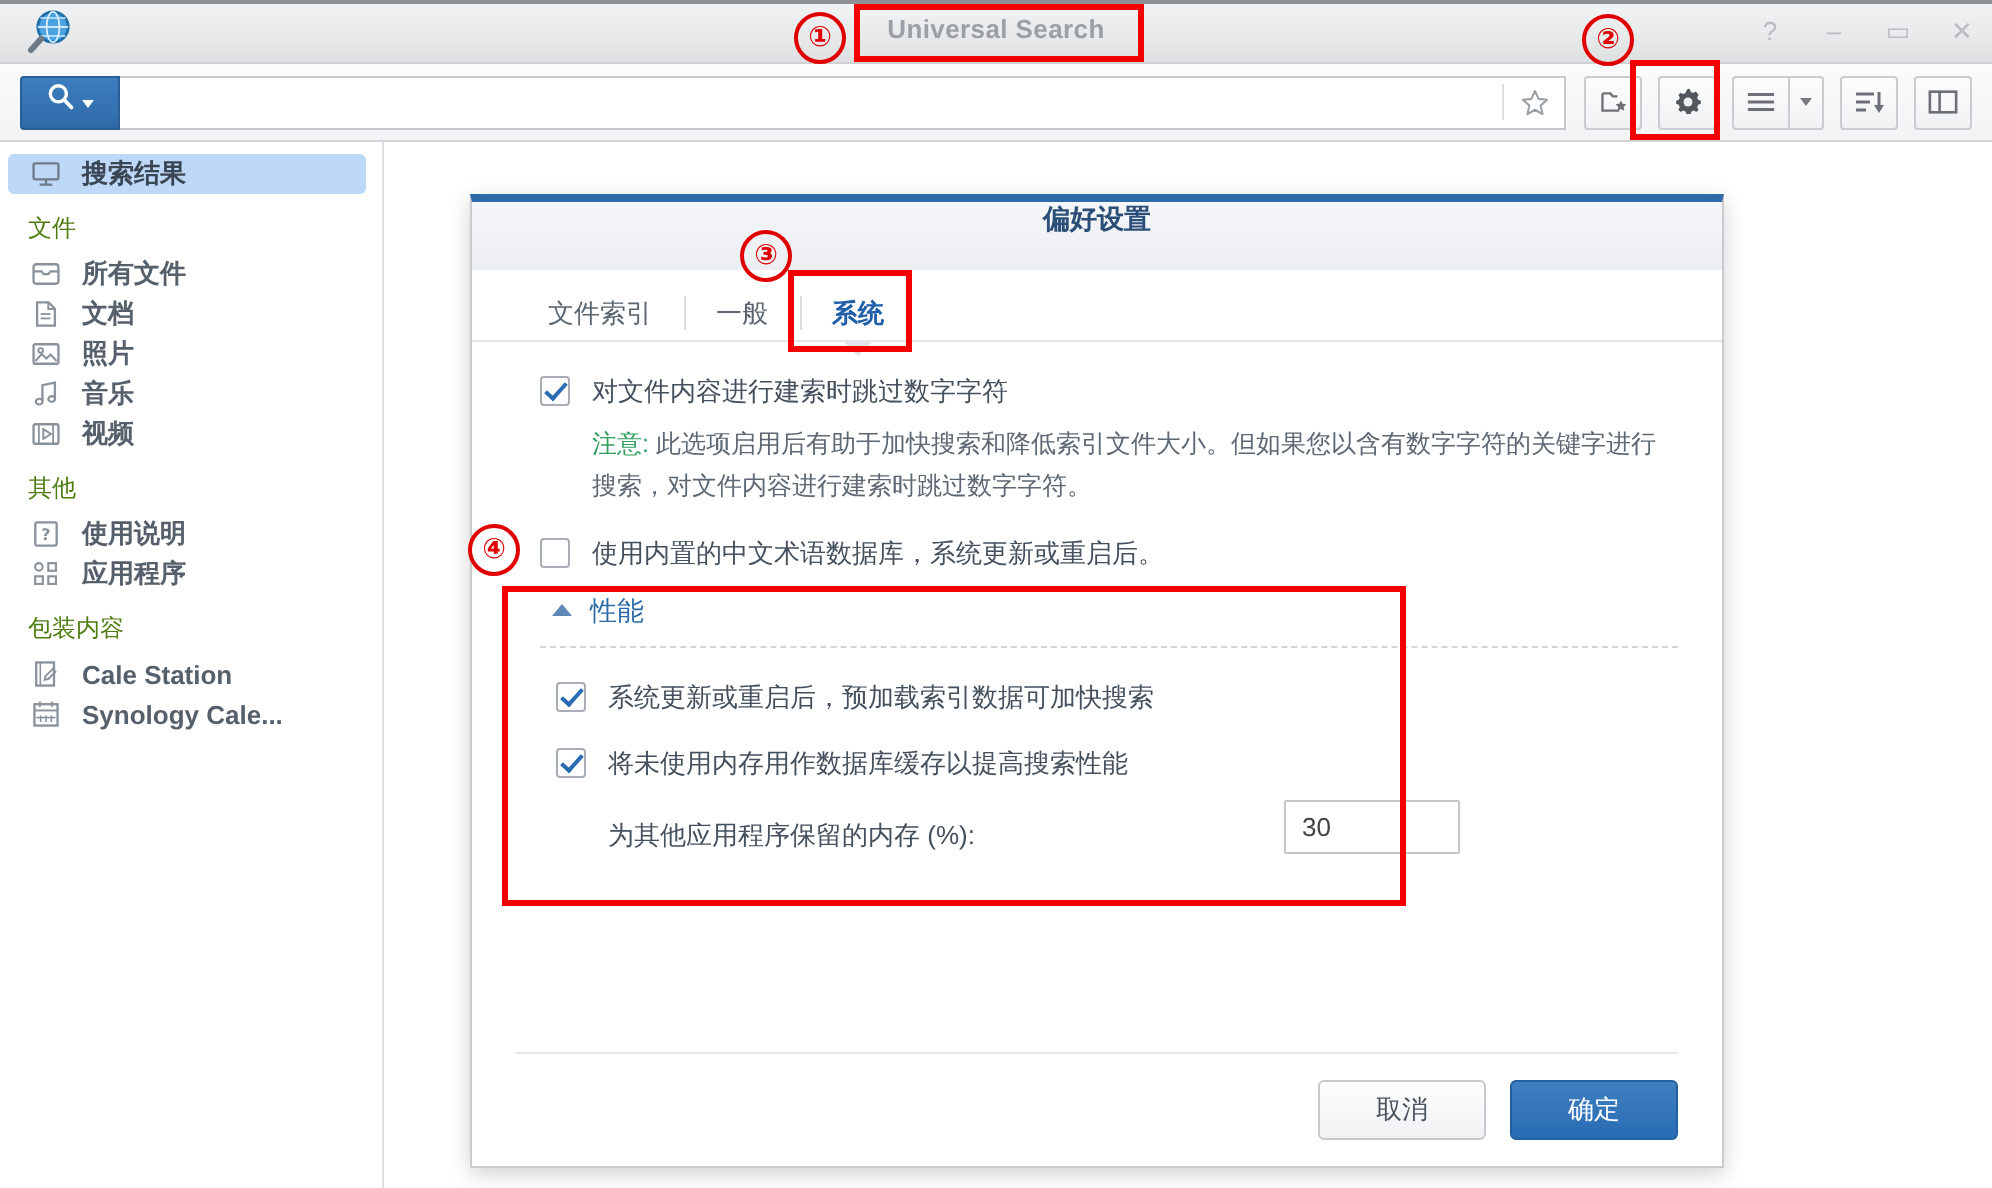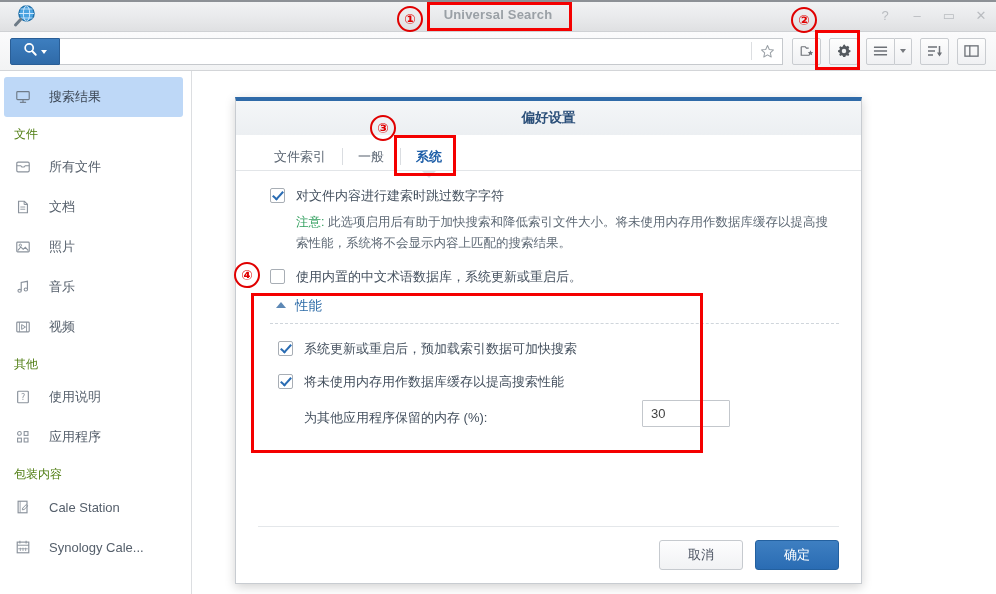--- a/index.html
+++ b/index.html
@@ -183,28 +183,29 @@
   .sidebar {
     width: 192px;
     flex: 0 0 192px;
     background: #ffffff;
     border-right: 1px solid #dcdee1;
     padding-top: 6px;
     box-sizing: border-box;
     overflow: hidden;
   }
   .side-item {
-    height: 40px;
+    height: 20px;
     display: flex;
     align-items: center;
     padding-left: 14px;
-    gap: 18px;
+    gap: 10px;
     font-size: 13px;
     color: #56606c;
     box-sizing: border-box;
+    font-weight: bold;
   }
   .side-item.selected {
     background: #bed8f7;
     border-radius: 3px;
     margin: 0 8px 0 4px;
     padding-left: 10px;
     color: #3b4654;
   }
   .side-group {
     font-size: 12px;
@@ -241,21 +242,20 @@
     box-sizing: border-box;
     box-shadow: 0 3px 10px rgba(0,0,0,0.18);
     display: flex;
     flex-direction: column;
     z-index: 50;
   }
   .dlg-header {
     height: 34px;
     background: linear-gradient(to bottom, #f4f6f8, #eceff2);
     display: flex;
-    align-items: center;
     justify-content: center;
     flex: 0 0 auto;
   }
   .dlg-title {
     font-size: 13.5px;
     color: #2b4f79;
     font-weight: bold;
   }
   .dlg-tabs {
     height: 35px;
@@ -694,21 +694,21 @@
     </div>
 
     <div class="dlg-body">
 
       <div class="opt-row">
         <span class="cbox checked"></span>
         <span class="opt-label">对文件内容进行建索时跳过数字字符</span>
       </div>
 
       <div class="note">
-        <span class="note-key">注意:</span><span> 此选项启用后有助于加快搜索和降低索引文件大小。将未使用内存用作数据库缓存以提高搜索性能，系统将不会显示内容上匹配的搜索结果。</span>
+        <span class="note-key">注意:</span><span> 此选项启用后有助于加快搜索和降低索引文件大小。但如果您以含有数字字符的关键字进行搜索，对文件内容进行建索时跳过数字字符。</span>
       </div>
 
       <div class="opt-row">
         <span class="cbox"></span>
         <span class="opt-label">使用内置的中文术语数据库，系统更新或重启后。</span>
       </div>
 
       <div class="perf-panel">
         <div class="perf-head">
           <span class="chev-up"></span>

